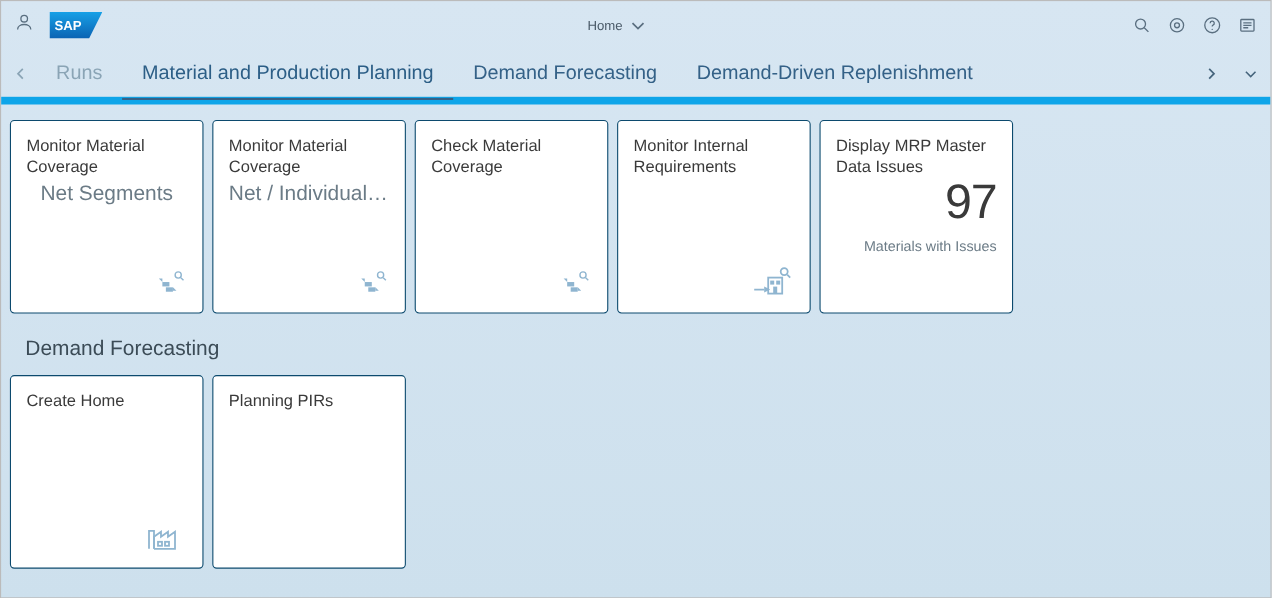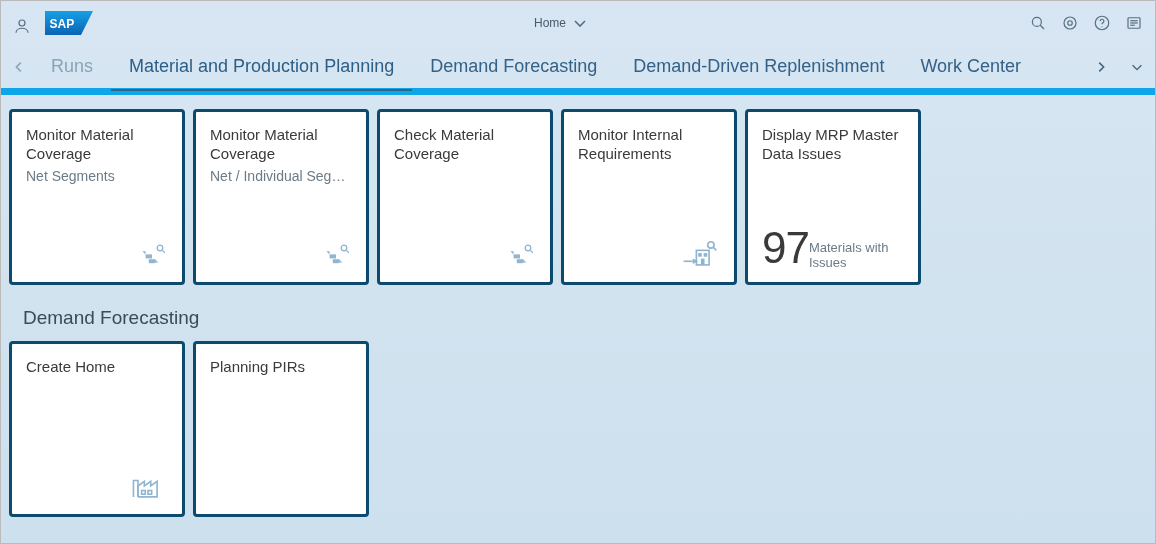--- a/index.html
+++ b/index.html
@@ -4,21 +4,21 @@
 <style>
   * { box-sizing: border-box; margin: 0; padding: 0; }
   html, body { width: 1156px; height: 544px; overflow: hidden; font-family: "72", Arial, Helvetica, sans-serif; }
   body { background: linear-gradient(180deg, #d7e6f2 0%, #cde0ed 100%); color: #333; border: 1px solid #bbb; }
 
   
   .header {
     display: flex; align-items: center; height: 44px;
     padding: 0 12px;
   }
-  .header .left, .header .right { display: flex; align-items: flex-end; gap: 14px; }
+  .header .left, .header .right { display: flex; align-items: flex-start; gap: 14px; }
   .header .left { flex: 0 0 auto; }
   .header .center { flex: 1 1 auto; text-align: center; color: #4a5a68; font-size: 12px; display:flex; align-items:center; justify-content:center; gap:6px;}
   .header .right { flex: 0 0 auto; color: #5a6f80; }
   .hicon { width: 18px; height: 18px; display:inline-flex; align-items:center; justify-content:center; color:#5a6f80; cursor:pointer; }
   .hicon svg { width: 18px; height:18px; }
   .sap-logo { width: 48px; height: 24px; }
 
   
   .tabstrip {
     display: flex; align-items: center; height: 50px;
@@ -40,28 +40,28 @@
   .tab:first-child { color:#8aa4b5; }
   .tabstrip .end { display:flex; align-items:center; gap:8px; padding-left:8px; }
   .tiny-icon { width:16px; height:16px; color:#45647c; }
 
   
   .content { padding: 14px 6px 6px 6px; }
   .tile-row { display:flex; flex-wrap: wrap; gap: 8px; padding: 0 2px; }
   .section-title { font-size: 19px; color:#3b4b56; margin: 22px 2px 12px 16px; }
 
   .tile {
-    width: 176px; height: 176px; background:#fff; border:3px solid #0c4a6e; border-radius:4px;
+    width: 176px; height: 176px; background:#fff; border:1px solid #0c4a6e; border-radius:4px;
     position:relative; cursor:pointer; padding:14px 14px 12px 14px; display:flex; flex-direction:column;
     box-shadow: 0 0 0 rgba(0,0,0,0);
   }
   .tile .title { font-size: 15px; color:#3a3a3a; line-height:1.25; max-height: 38px; overflow:hidden; }
-  .tile .subtitle { font-size: 14px; color:#6b7b86; margin-top:4px; white-space:nowrap; overflow:hidden; text-overflow:ellipsis;}
+  .tile .subtitle { font-size: 19px; color:#6b7b86; margin-top:4px; white-space:nowrap; overflow:hidden; text-overflow:ellipsis;text-align:center;}
   .tile .body { flex:1 1 auto; display:flex; align-items:flex-end; justify-content:flex-end; }
-  .tile .kpi-body { flex:1 1 auto; display:flex; flex-direction:row; align-items:flex-end; justify-content:flex-start; }
+  .tile .kpi-body { flex:1 1 auto; display:flex; flex-direction:column; align-items:flex-end; justify-content:flex-start; }
   .tile .kpi { font-size: 44px; color:#3a3a3a; letter-spacing: -1px; line-height:1; }
   .tile .kpi-label { font-size: 13px; color:#6b7b86; margin-top:10px; }
   .tile .tile-icon { width:40px; height:32px; color:#8fb5d0; }
   .tile .tile-icon.small { width:32px; height:28px; }
   .tile .tile-icon svg { width:100%; height:100%; }
 
 </style>
 </head>
 <body>
 
@@ -135,23 +135,20 @@
       </div>
     <div class="tab active">
         <span>Material and Production Planning</span>
       </div>
     <div class="tab">
         <span>Demand Forecasting</span>
       </div>
     <div class="tab">
         <span>Demand-Driven Replenishment</span>
       </div>
-    <div class="tab">
-        <span>Work Center</span>
-      </div>
   </div>
   <div class="end">
     <div class="tab-arrow">
       <svg width="14" height="14" viewBox="0 0 16 16">
           <path d="M6 3 L11 8 L6 13" fill="none" stroke="currentColor" stroke-width="1.8"></path>
         </svg>
     </div>
     <div class="tab-arrow">
       <svg width="14" height="14" viewBox="0 0 16 16">
           <path d="M3 6l5 5 5-5" fill="none" stroke="currentColor" stroke-width="1.6"></path>

